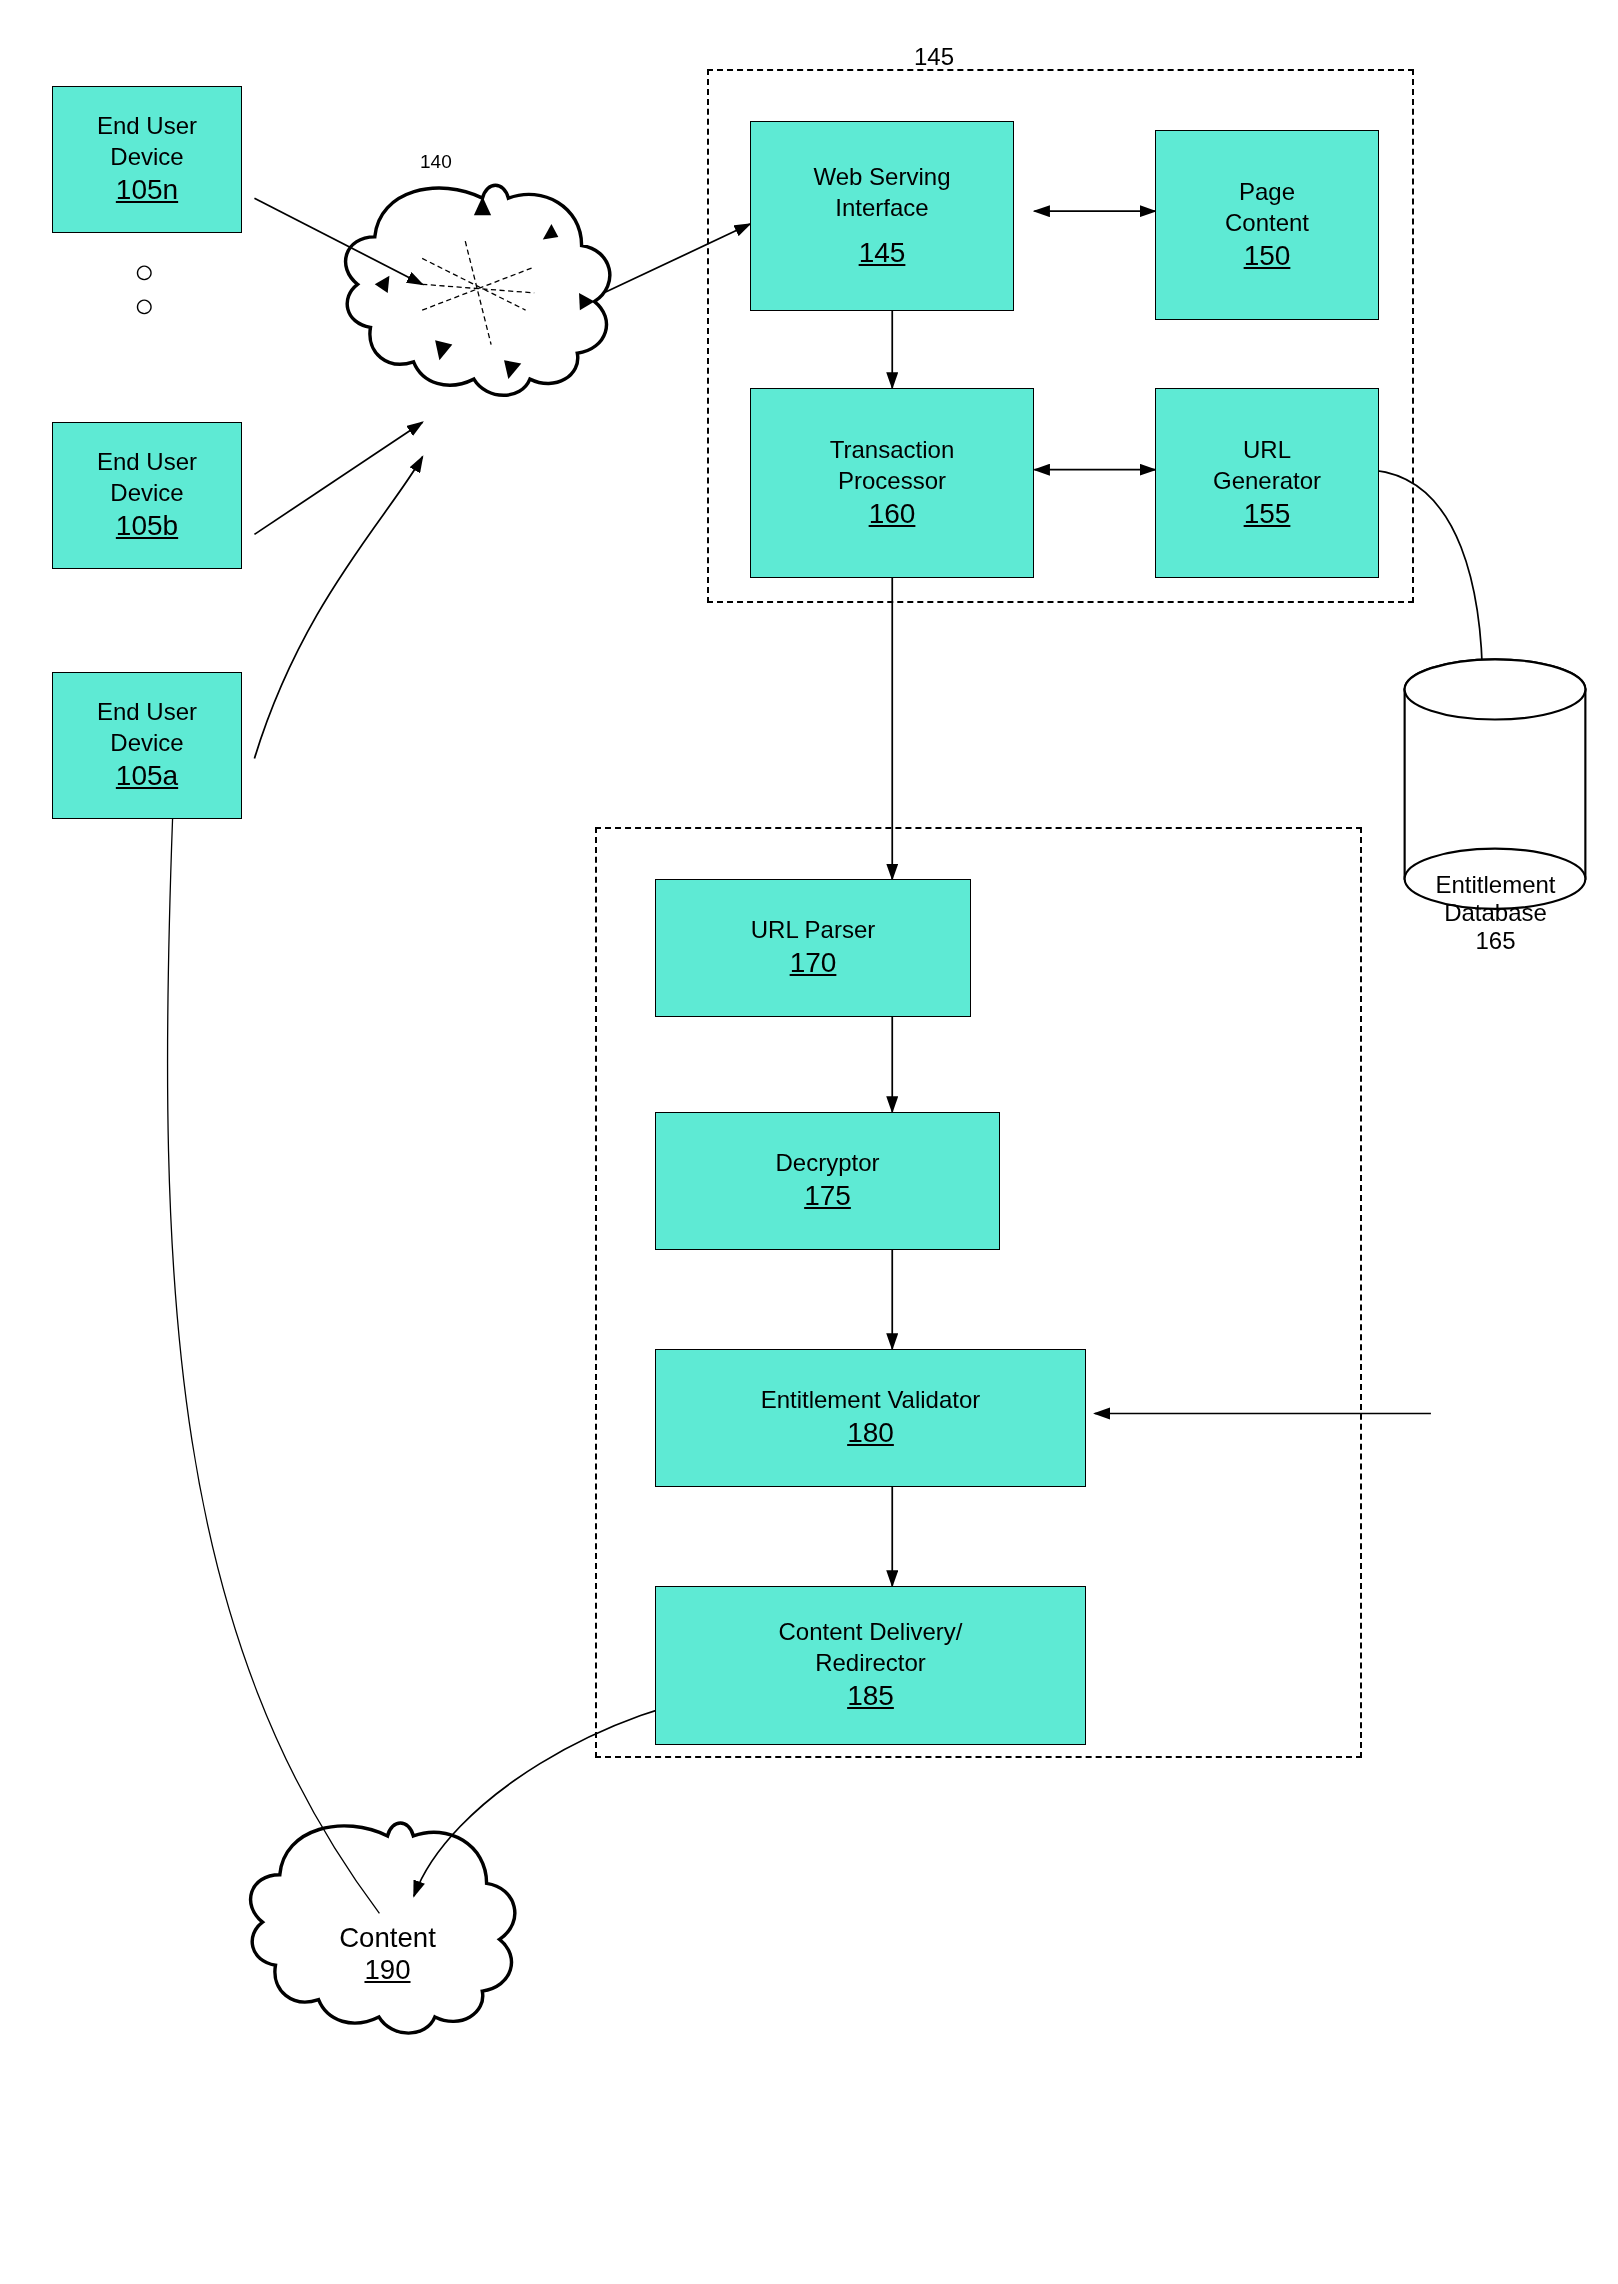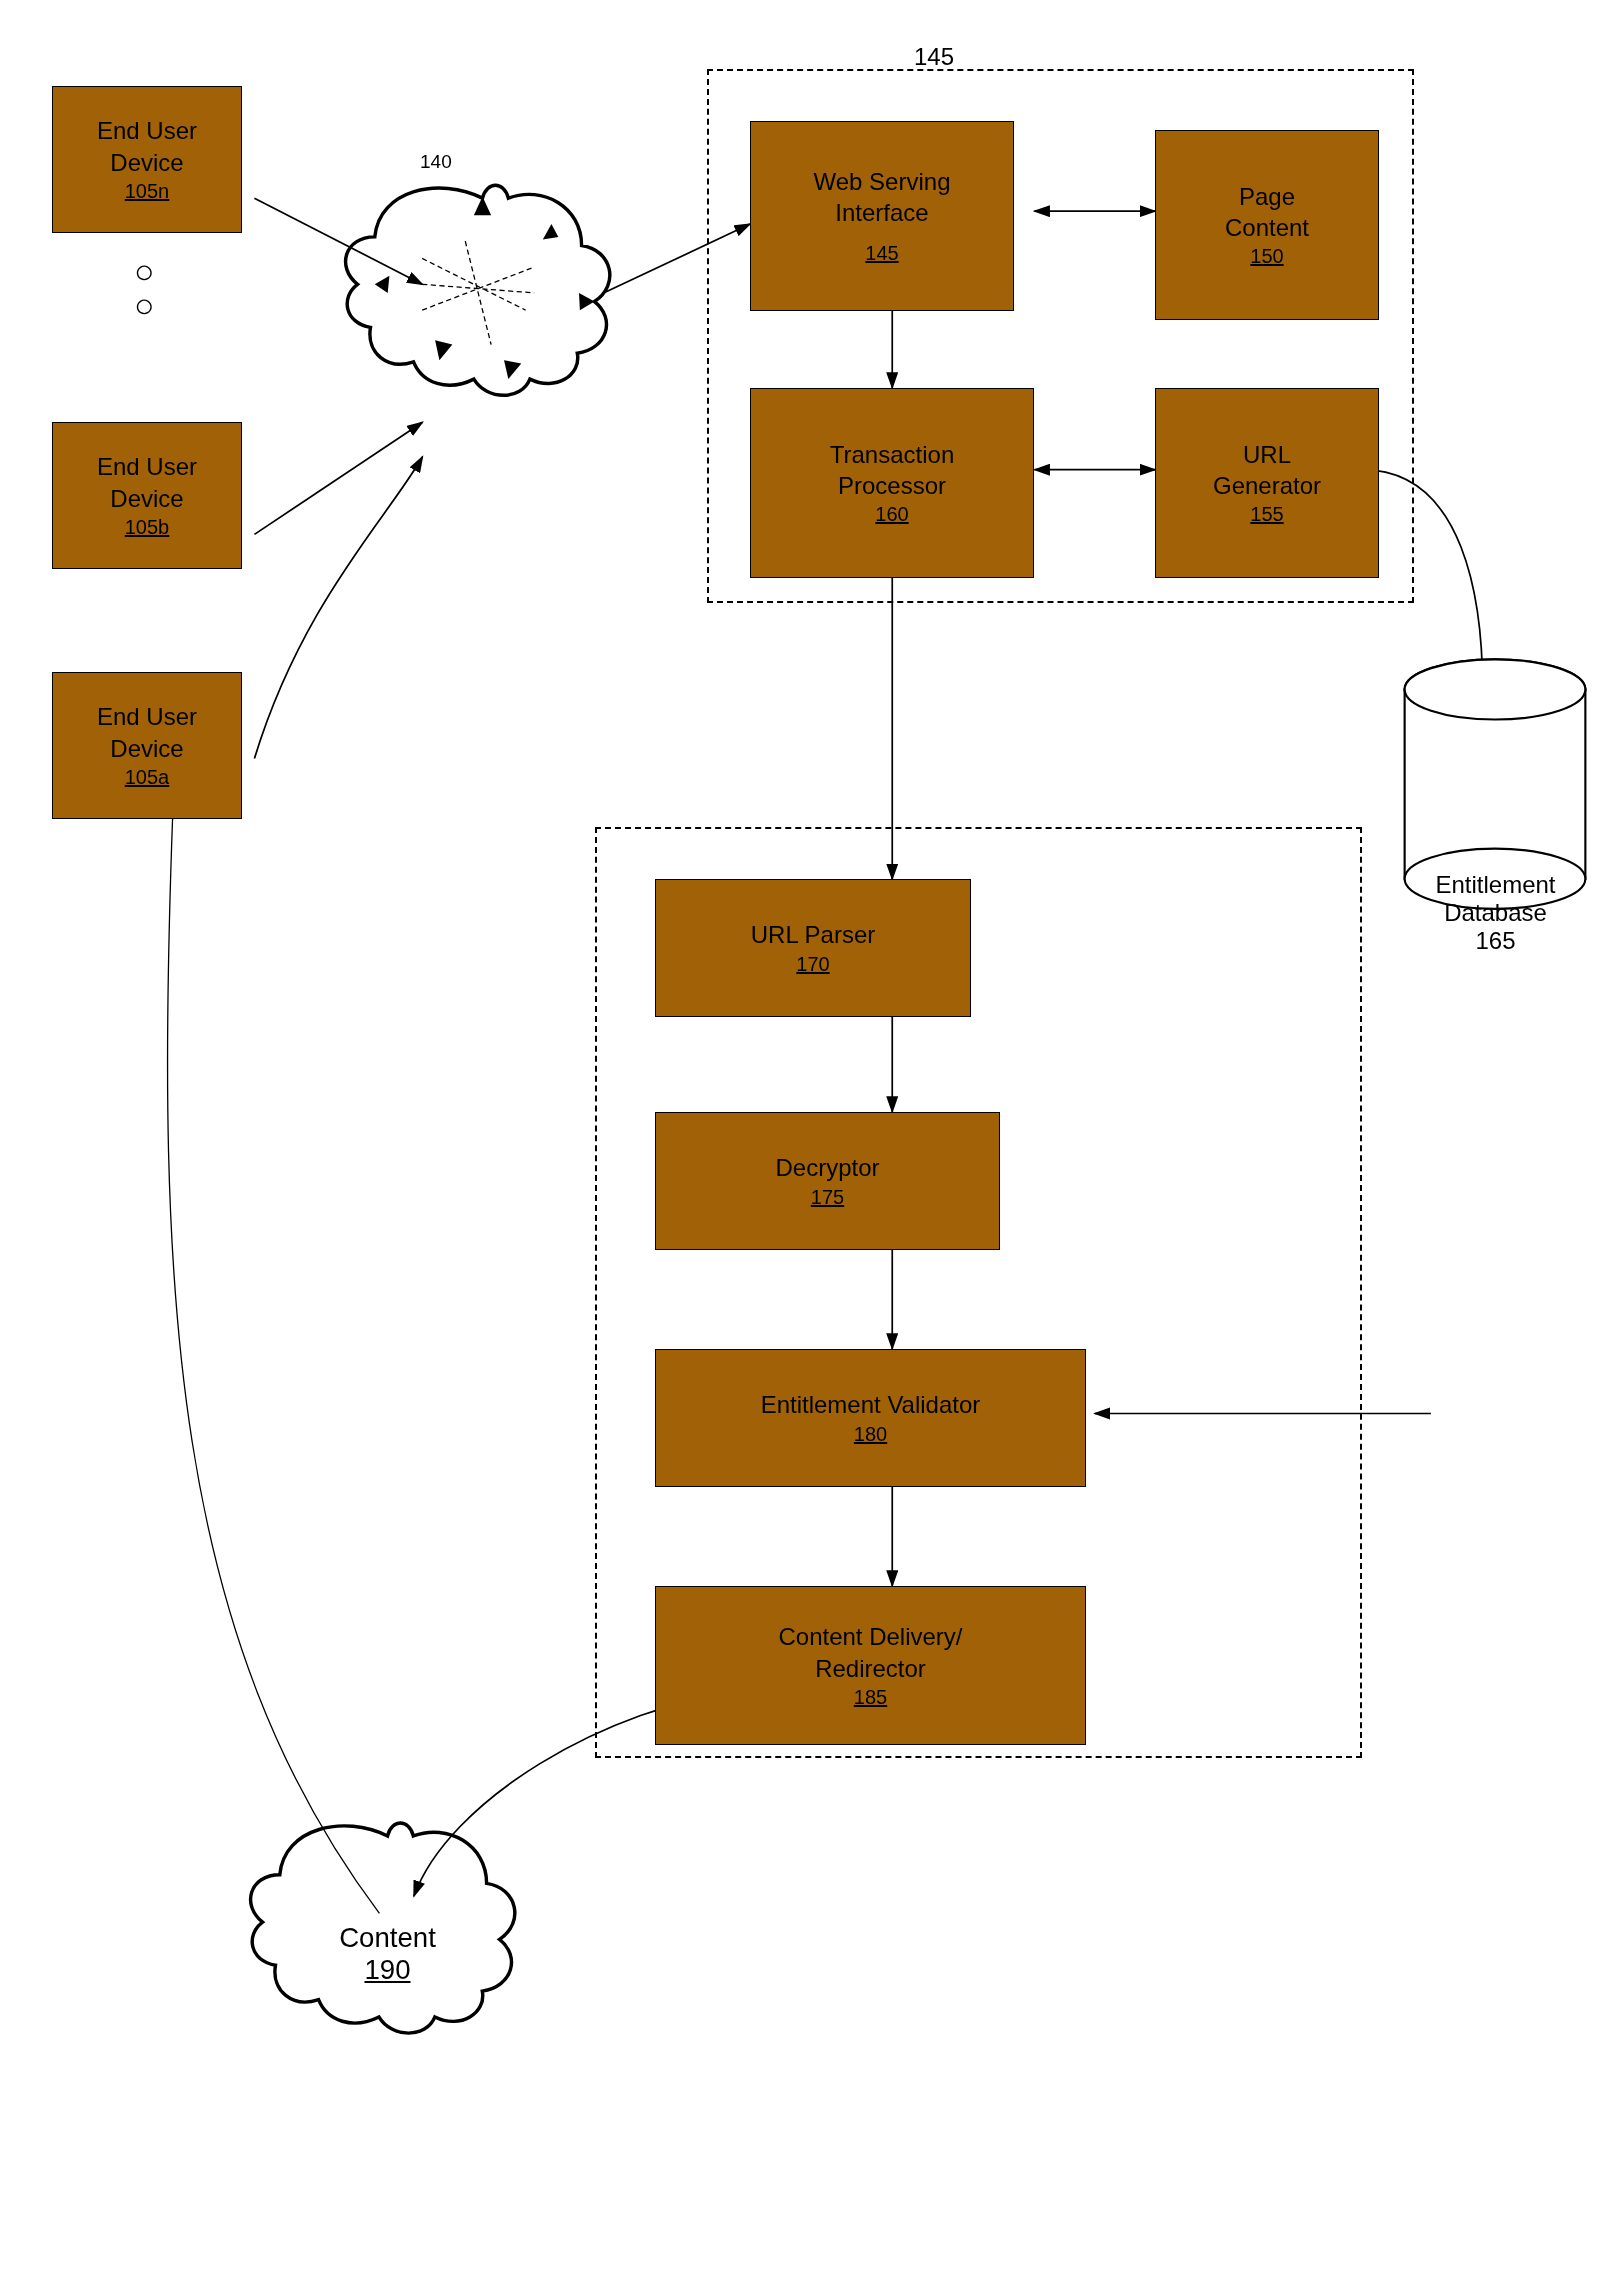--- a/index.html
+++ b/index.html
@@ -12,32 +12,32 @@
       overflow: hidden;
     }
     .diagram-container {
       position: relative;
       width: 1619px;
       height: 2284px;
     }
     .box {
       position: absolute;
       border: 1.7px solid #000;
-      background: #a16207;
+      background: #5eead4;
       display: flex;
       flex-direction: column;
       align-items: center;
       justify-content: center;
       text-align: center;
       font-size: 24px;
       line-height: 1.3;
     }
     .box .label-num {
       text-decoration: underline;
-      font-size: 20px;
+      font-size: 28px;
     }
     .dashed-border {
       position: absolute;
       border: 2.6px dashed #000;
       background: transparent;
     }
     svg.arrows {
       position: absolute;
       top: 0;
       left: 0;

